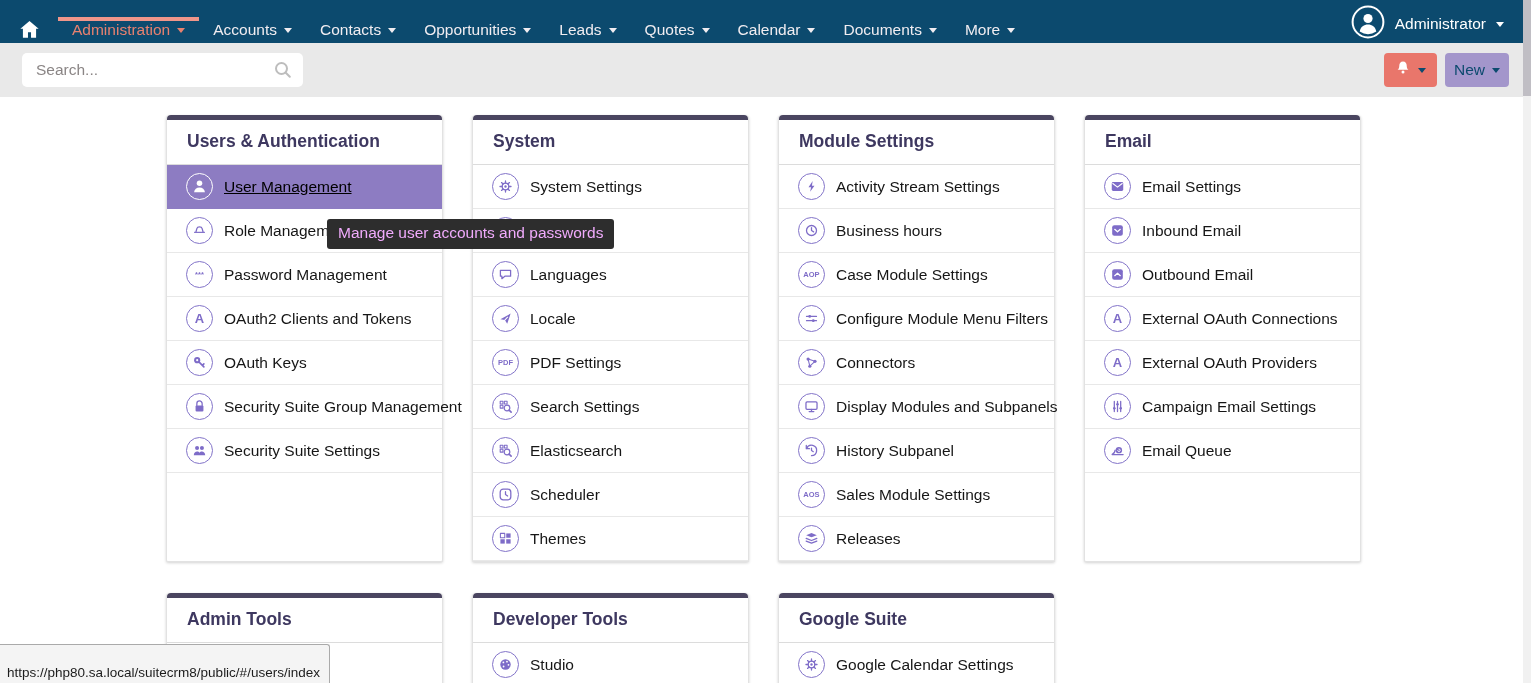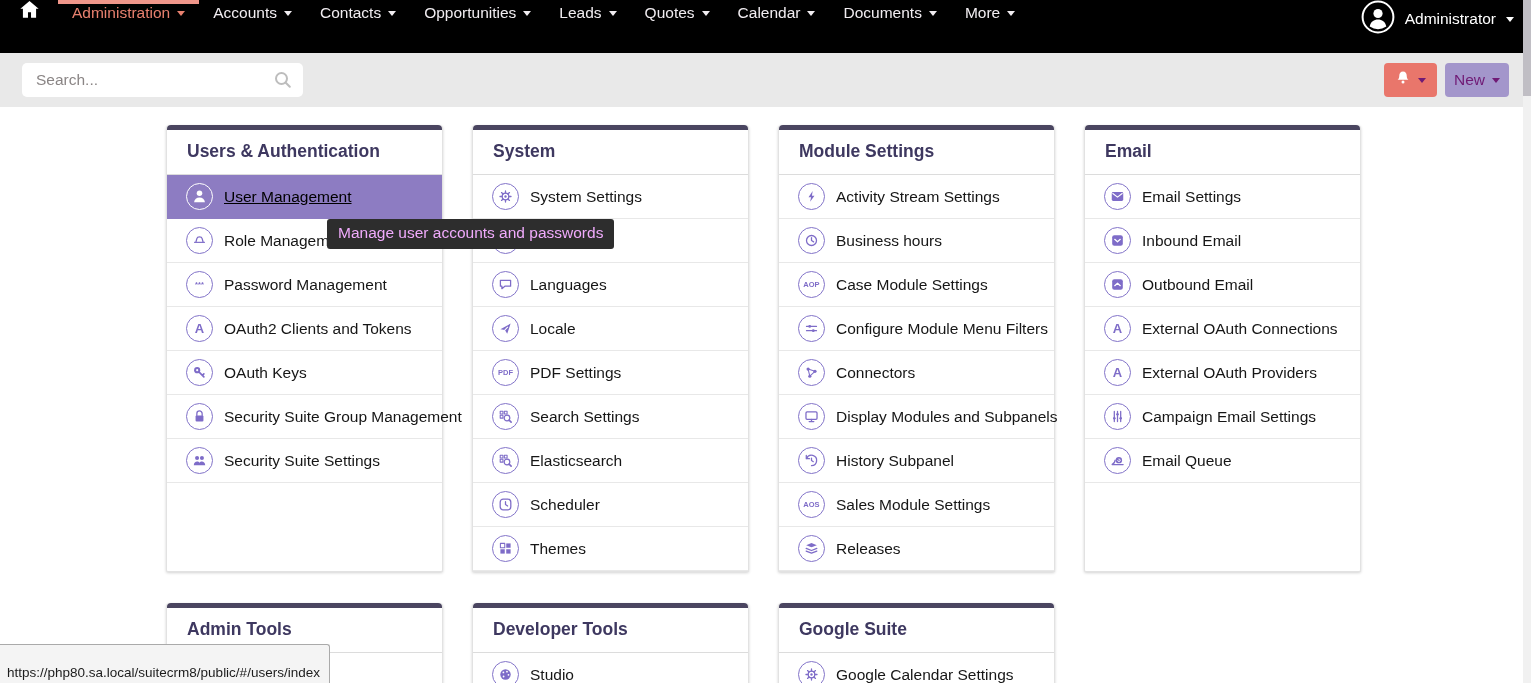--- a/index.html
+++ b/index.html
@@ -1,40 +1,40 @@
 <!DOCTYPE html>
 <html><head>
 <meta charset="utf-8">
 <style>
   * { margin:0; padding:0; box-sizing:border-box; }
   html,body { width:1531px; height:683px; overflow:hidden; }
   body { font-family:"Liberation Sans", sans-serif; background:#ffffff; position:relative; }
 
   
-  .navbar { height:53px; background:#000000; display:flex; align-items:flex-start; position:relative; }
+  .navbar { height:43px; background:#0c4a6e; display:flex; align-items:flex-end; position:relative; }
   .home-btn { width:58px; display:flex; align-items:center; justify-content:center; cursor:pointer; }
   .nav-items { display:flex; align-items:stretch; }
   .nav-item { display:flex; align-items:center; gap:7px; padding:0 14px; color:#f1edf1;
               font-size:15.5px; cursor:pointer; border-top:4px solid transparent; border-bottom:4px solid transparent; }
   .nav-item .caret { border-top-color:currentColor; }
   .nav-item.active { color:#e8816f; border-top-color:#f0968a; }
-  .nav-right { margin-left:auto; display:flex; align-items:center; gap:10px; padding-right:17px; color:#ffffff; }
+  .nav-right { margin-left:auto; display:flex; align-items:center; gap:10px; padding-right:27px; color:#ffffff; }
   .nav-right .uname { font-size:15.5px; }
   .caret { width:0; height:0; border-left:4.5px solid transparent; border-right:4.5px solid transparent;
            border-top:5px solid currentColor; display:inline-block; }
 
   
   .searchbar { height:54px; background:#e9e9e9; display:flex; align-items:center; padding:0 22px; }
   .search-wrap { position:relative; }
   .search-input { width:281px; height:34px; border:none; border-radius:5px; background:#ffffff;
                   padding:0 40px 0 14px; font-size:15.5px; color:#737373; outline:none; font-family:inherit; }
   .search-input::placeholder { color:#8a8585; }
   .search-wrap svg { position:absolute; right:10px; top:7px; }
   .strip-right { margin-left:auto; display:flex; gap:8px; }
-  .btn { height:34px; border:none; border-radius:4px; color:#701a75; display:flex; align-items:center;
+  .btn { height:34px; border:none; border-radius:4px; color:#0c4a6e; display:flex; align-items:center;
          gap:7px; padding:0 12px; cursor:pointer; font-size:15.5px; font-family:inherit; }
   .btn-bell { background:#e9766b; width:53px; justify-content:center; }
   .btn-new  { background:#a396cb; width:64px; justify-content:center; }
 
   
   .content { padding:18px 0 0 166px; display:grid; grid-template-columns:repeat(4,277px);
              column-gap:29px; row-gap:31px; align-items:start; }
   .card { background:#fff; border:1px solid #e2e2e2; border-top:none; border-radius:4px 4px 2px 2px;
           box-shadow:0 1px 3px rgba(0,0,0,0.18); }
   .card.tall { height:447px; }

